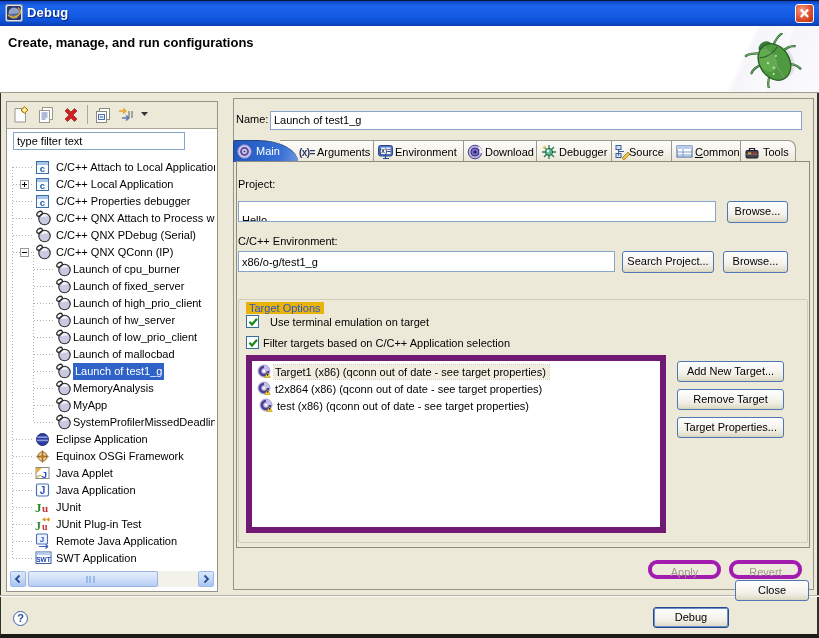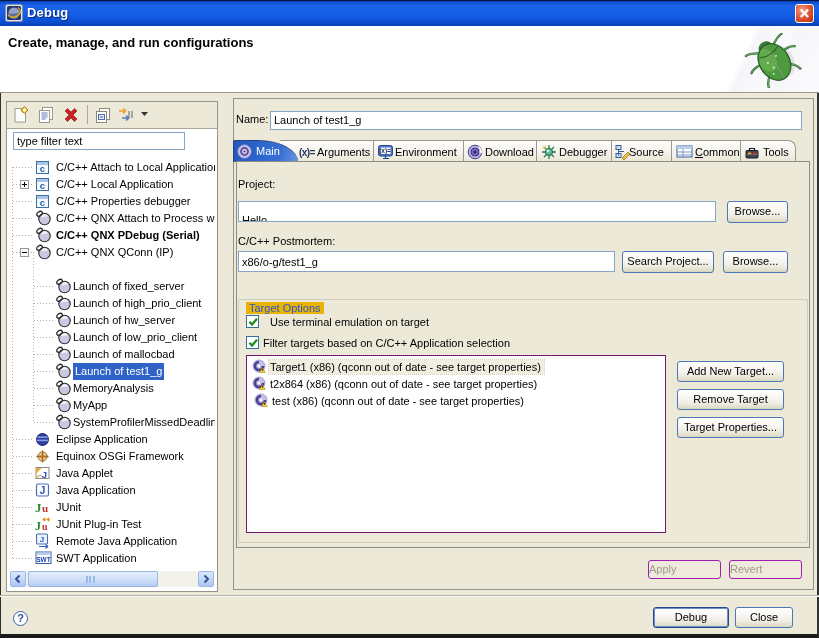--- a/index.html
+++ b/index.html
@@ -22,22 +22,22 @@
   #hdrline{position:absolute;left:0;top:92px;width:819px;height:1px;background:#9d9a90;}
   
   #lpanel{position:absolute;left:6px;top:101px;width:212px;height:491px;border:1px solid #96948a;box-sizing:border-box;background:#fff;}
   #ltoolbar{position:absolute;left:0;top:0;width:210px;height:26px;background:#ece9d8;border-bottom:1px solid #a9a698;}
   #rpanel{position:absolute;left:233px;top:98px;width:581px;height:492px;border:1px solid #96948a;box-sizing:border-box;background:#ece9d8;}
   
   .tinput{position:absolute;background:#fff;border:1px solid #87a5c6;box-sizing:border-box;padding:2px 3px 0 3px;font-size:11px;font-family:"Liberation Sans",sans-serif;white-space:nowrap;overflow:hidden;}
   .xpbtn{position:absolute;box-sizing:border-box;border:1px solid #4f76b5;border-radius:3px;
      background:linear-gradient(180deg,#ffffff 0%,#f6f5f0 45%,#efede2 70%,#dfdcc8 93%,#d5d2bd 100%);
      text-align:center;font-size:11px;font-family:"Liberation Sans",sans-serif;padding-top:3px;}
-  .disbtn{position:absolute;box-sizing:border-box;border:1px solid #a21caf;border-radius:3px;background:#eeebdd;
-     color:#9d998a;font-size:11px;padding-top:3px;}
+  .disbtn{position:absolute;box-sizing:border-box;border:4px solid #a21caf;border-radius:9px;background:#eeebdd;
+     text-align:center;color:#9d998a;font-size:11px;padding-top:3px;}
   .grouplbl{color:#2456d8;}
   .cb{position:absolute;width:13px;height:13px;background:#fff;border:1px solid #35709a;box-sizing:border-box;}
   .cb svg{position:absolute;left:0px;top:0px;}
   
   .tab{position:absolute;top:140px;height:22px;box-sizing:border-box;background:linear-gradient(180deg,#fdfcfa 0%,#f3f1e8 60%,#e9e6d6 100%);
       border-top:1px solid #9a988c;border-right:1px solid #9a988c;font-size:11px;}
   .tab .ic{position:absolute;left:5px;top:3px;}
   .tab .tl{position:absolute;top:5px;}
   
   .trow{position:absolute;left:1px;width:208px;height:17px;line-height:17px;white-space:nowrap;overflow:hidden;font-size:11px;}
@@ -179,38 +179,47 @@
       </div>
   <div class="trow" style="top:60px;">
         <div class="hdots" style="position:absolute;left:5px;top:8px;width:20px;height:1px;"></div>
         <svg class="ticon" style="left:27px;top:0px;" width="17" height="16">
           <circle cx="9.5" cy="9" r="5.7" fill="#c9c9e2" stroke="#2a2a2a" stroke-width="1.1"></circle>
           <path d="M6.5 6.8 A4.2 4.2 0 0 1 12 6.2" stroke="#f4f4fa" stroke-width="2.2" fill="none"></path>
           <ellipse cx="4.6" cy="3.8" rx="3.1" ry="2.1" fill="none" stroke="#2a2a2a" stroke-width="1.3" transform="rotate(-35 4.6 3.8)"></ellipse>
         </svg>
         <span class="lbl" style="left:48px;">C/C++ QNX Attach to Process with QCo</span>
       </div>
-  <div class="trow" style="top:77px;font-weight:bold;">
+  <div class="trow" style="top:77px;">
         <div class="hdots" style="position:absolute;left:5px;top:8px;width:20px;height:1px;"></div>
         <svg class="ticon" style="left:27px;top:0px;" width="17" height="16">
           <circle cx="9.5" cy="9" r="5.7" fill="#c9c9e2" stroke="#2a2a2a" stroke-width="1.1"></circle>
           <path d="M6.5 6.8 A4.2 4.2 0 0 1 12 6.2" stroke="#f4f4fa" stroke-width="2.2" fill="none"></path>
           <ellipse cx="4.6" cy="3.8" rx="3.1" ry="2.1" fill="none" stroke="#2a2a2a" stroke-width="1.3" transform="rotate(-35 4.6 3.8)"></ellipse>
         </svg>
         <span class="lbl" style="left:48px;">C/C++ QNX PDebug (Serial)</span>
       </div>
   <div class="trow" style="top:94px;">
         <div class="hdots" style="position:absolute;left:5px;top:8px;width:20px;height:1px;"></div>
         <div class="pm" style="left:12px;"></div>
         <svg class="ticon" style="left:27px;top:0px;" width="17" height="16">
           <circle cx="9.5" cy="9" r="5.7" fill="#c9c9e2" stroke="#2a2a2a" stroke-width="1.1"></circle>
           <path d="M6.5 6.8 A4.2 4.2 0 0 1 12 6.2" stroke="#f4f4fa" stroke-width="2.2" fill="none"></path>
           <ellipse cx="4.6" cy="3.8" rx="3.1" ry="2.1" fill="none" stroke="#2a2a2a" stroke-width="1.3" transform="rotate(-35 4.6 3.8)"></ellipse>
         </svg>
         <span class="lbl" style="left:48px;">C/C++ QNX QConn (IP)</span>
+      </div>
+  <div class="trow" style="top:111px;">
+        <div class="hdots" style="position:absolute;left:26px;top:8px;width:19px;height:1px;"></div>
+        <svg class="ticon" style="left:47px;top:0px;" width="17" height="16">
+          <circle cx="9.5" cy="9" r="5.7" fill="#c9c9e2" stroke="#2a2a2a" stroke-width="1.1"></circle>
+          <path d="M6.5 6.8 A4.2 4.2 0 0 1 12 6.2" stroke="#f4f4fa" stroke-width="2.2" fill="none"></path>
+          <ellipse cx="4.6" cy="3.8" rx="3.1" ry="2.1" fill="none" stroke="#2a2a2a" stroke-width="1.3" transform="rotate(-35 4.6 3.8)"></ellipse>
+        </svg>
+        <span class="lbl" style="left:65px;">Launch of cpu_burner</span>
       </div>
   <div class="trow" style="top:128px;padding-left:41px;">
         <div class="hdots" style="position:absolute;left:26px;top:8px;width:19px;height:1px;"></div>
         <svg class="ticon" style="left:47px;top:0px;" width="17" height="16">
           <circle cx="9.5" cy="9" r="5.7" fill="#c9c9e2" stroke="#2a2a2a" stroke-width="1.1"></circle>
           <path d="M6.5 6.8 A4.2 4.2 0 0 1 12 6.2" stroke="#f4f4fa" stroke-width="2.2" fill="none"></path>
           <ellipse cx="4.6" cy="3.8" rx="3.1" ry="2.1" fill="none" stroke="#2a2a2a" stroke-width="1.3" transform="rotate(-35 4.6 3.8)"></ellipse>
         </svg>
         <span class="lbl" style="left:65px;">Launch of fixed_server</span>
       </div>
@@ -449,42 +458,42 @@
       </svg>
      <span style="position:absolute;left:22px;top:4px;color:#fff;">Main</span>
   </div>
 </div>
 <div id="tabcontent" class="abs" style="left:236px;top:161px;width:574px;height:387px;border:1px solid #8e8c80;box-sizing:border-box;"></div>
 
 <div class="abs" style="left:238px;top:178px;">Project:</div>
 <div class="tinput" style="left:238px;top:201px;width:478px;height:21px;padding-top:12px;">Hello</div>
 <div class="xpbtn" style="left:727px;top:201px;width:61px;height:22px;">Browse...</div>
 
-<div class="abs" style="left:238px;top:235px;">C/C++ Postmortem:</div>
+<div class="abs" style="left:238px;top:235px;">C/C++ Environment:</div>
 <div class="tinput" style="left:238px;top:251px;width:377px;height:21px;padding-top:4px;">x86/o-g/test1_g</div>
 <div class="xpbtn" style="left:622px;top:251px;width:92px;height:22px;">Search Project...</div>
 <div class="xpbtn" style="left:723px;top:251px;width:65px;height:22px;">Browse...</div>
 
 <div id="groupbox" class="abs" style="left:238px;top:299px;width:568px;height:242px;border:1px solid #cfccba;border-radius:2px;"></div>
 <div class="abs grouplbl" style="left:246px;top:290px;background:#eab308;padding:0 3px;margin-top:12px;">Target Options</div>
 
 <div class="cb" id="cb1" style="left:246px;top:315px;">
     <svg width="13" height="13">
       <path d="M2.5 5.8 L5 8.6 L10 2.8" stroke="#1e8a1e" stroke-width="2.3" fill="none"></path>
     </svg>
   </div>
 <div class="abs" style="left:263px;top:316px;padding-left:7px;">Use terminal emulation on target</div>
 <div class="cb" id="cb2" style="left:246px;top:336px;">
     <svg width="13" height="13">
       <path d="M2.5 5.8 L5 8.6 L10 2.8" stroke="#1e8a1e" stroke-width="2.3" fill="none"></path>
     </svg>
   </div>
 <div class="abs" style="left:263px;top:337px;">Filter targets based on C/C++ Application selection</div>
 
-<div id="targetlist" class="abs" style="left:246px;top:355px;width:420px;height:178px;background:#fff;border:1px solid #701a75;box-sizing:border-box;">
+<div id="targetlist" class="abs" style="left:246px;top:355px;width:420px;height:178px;background:#fff;border:6px solid #701a75;box-sizing:border-box;">
   <div style="position:absolute;left:5px;top:3px;height:16px;line-height:16px;white-space:nowrap;"><svg width="15" height="15" style="vertical-align:-3px;margin:0 2px 0 0;">
         <circle cx="7" cy="7" r="6" fill="#c4bfe4" stroke="#a89ed8"></circle>
         <path d="M7 3 A4 4 0 1 0 11 7" stroke="#4a3f94" stroke-width="2.6" fill="none"></path>
         <circle cx="7" cy="7" r="1.2" fill="#fff"></circle>
         <path d="M7.6 13.4 L10.4 8.8 L13.2 13.4 Z" fill="#ffd42a" stroke="#a08000" stroke-width=".6"></path>
         <rect x="10.1" y="10" width="0.9" height="1.7" fill="#111"></rect>
       </svg><span class="lselrow" style="padding:1px 3px 1px 1px;">Target1 (x86) (qconn out of date - see target properties)</span></div>
   <div style="position:absolute;left:5px;top:20px;height:16px;line-height:16px;white-space:nowrap;"><svg width="15" height="15" style="vertical-align:-3px;margin:0 2px 0 0;">
         <circle cx="7" cy="7" r="6" fill="#c4bfe4" stroke="#a89ed8"></circle>
         <path d="M7 3 A4 4 0 1 0 11 7" stroke="#4a3f94" stroke-width="2.6" fill="none"></path>
@@ -507,13 +516,13 @@
 
 <div class="disbtn" style="left:648px;top:560px;width:73px;height:19px;padding-top:2px;">Apply</div>
 <div class="disbtn" style="left:729px;top:560px;width:73px;height:19px;padding-top:2px;">Revert</div>
 
 <div class="abs" style="left:0px;top:595px;width:819px;height:1px;background:#b7b4a7;"></div>
 <div class="abs" style="left:0px;top:596px;width:819px;height:1px;background:#fbfaf6;"></div>
 
 <div id="helpbtn" class="abs" style="left:13px;top:611px;width:15px;height:15px;border:1.5px solid #3a62a8;border-radius:50%;box-sizing:border-box;background:#fff;color:#2a4f9e;font-weight:bold;font-size:11px;text-align:center;line-height:12px;">?</div>
 
 <div class="xpbtn" id="debugbtn" style="left:653px;top:607px;width:76px;height:21px;border:1px solid #28468e;box-shadow:inset 0 0 0 1px #6a90cc;">Debug</div>
-<div class="xpbtn" style="left:735px;top:607px;width:58px;height:21px;">Close</div>
+<div class="xpbtn" style="left:735px;top:580px;width:74px;height:21px;">Close</div>
 
 </body></html>

